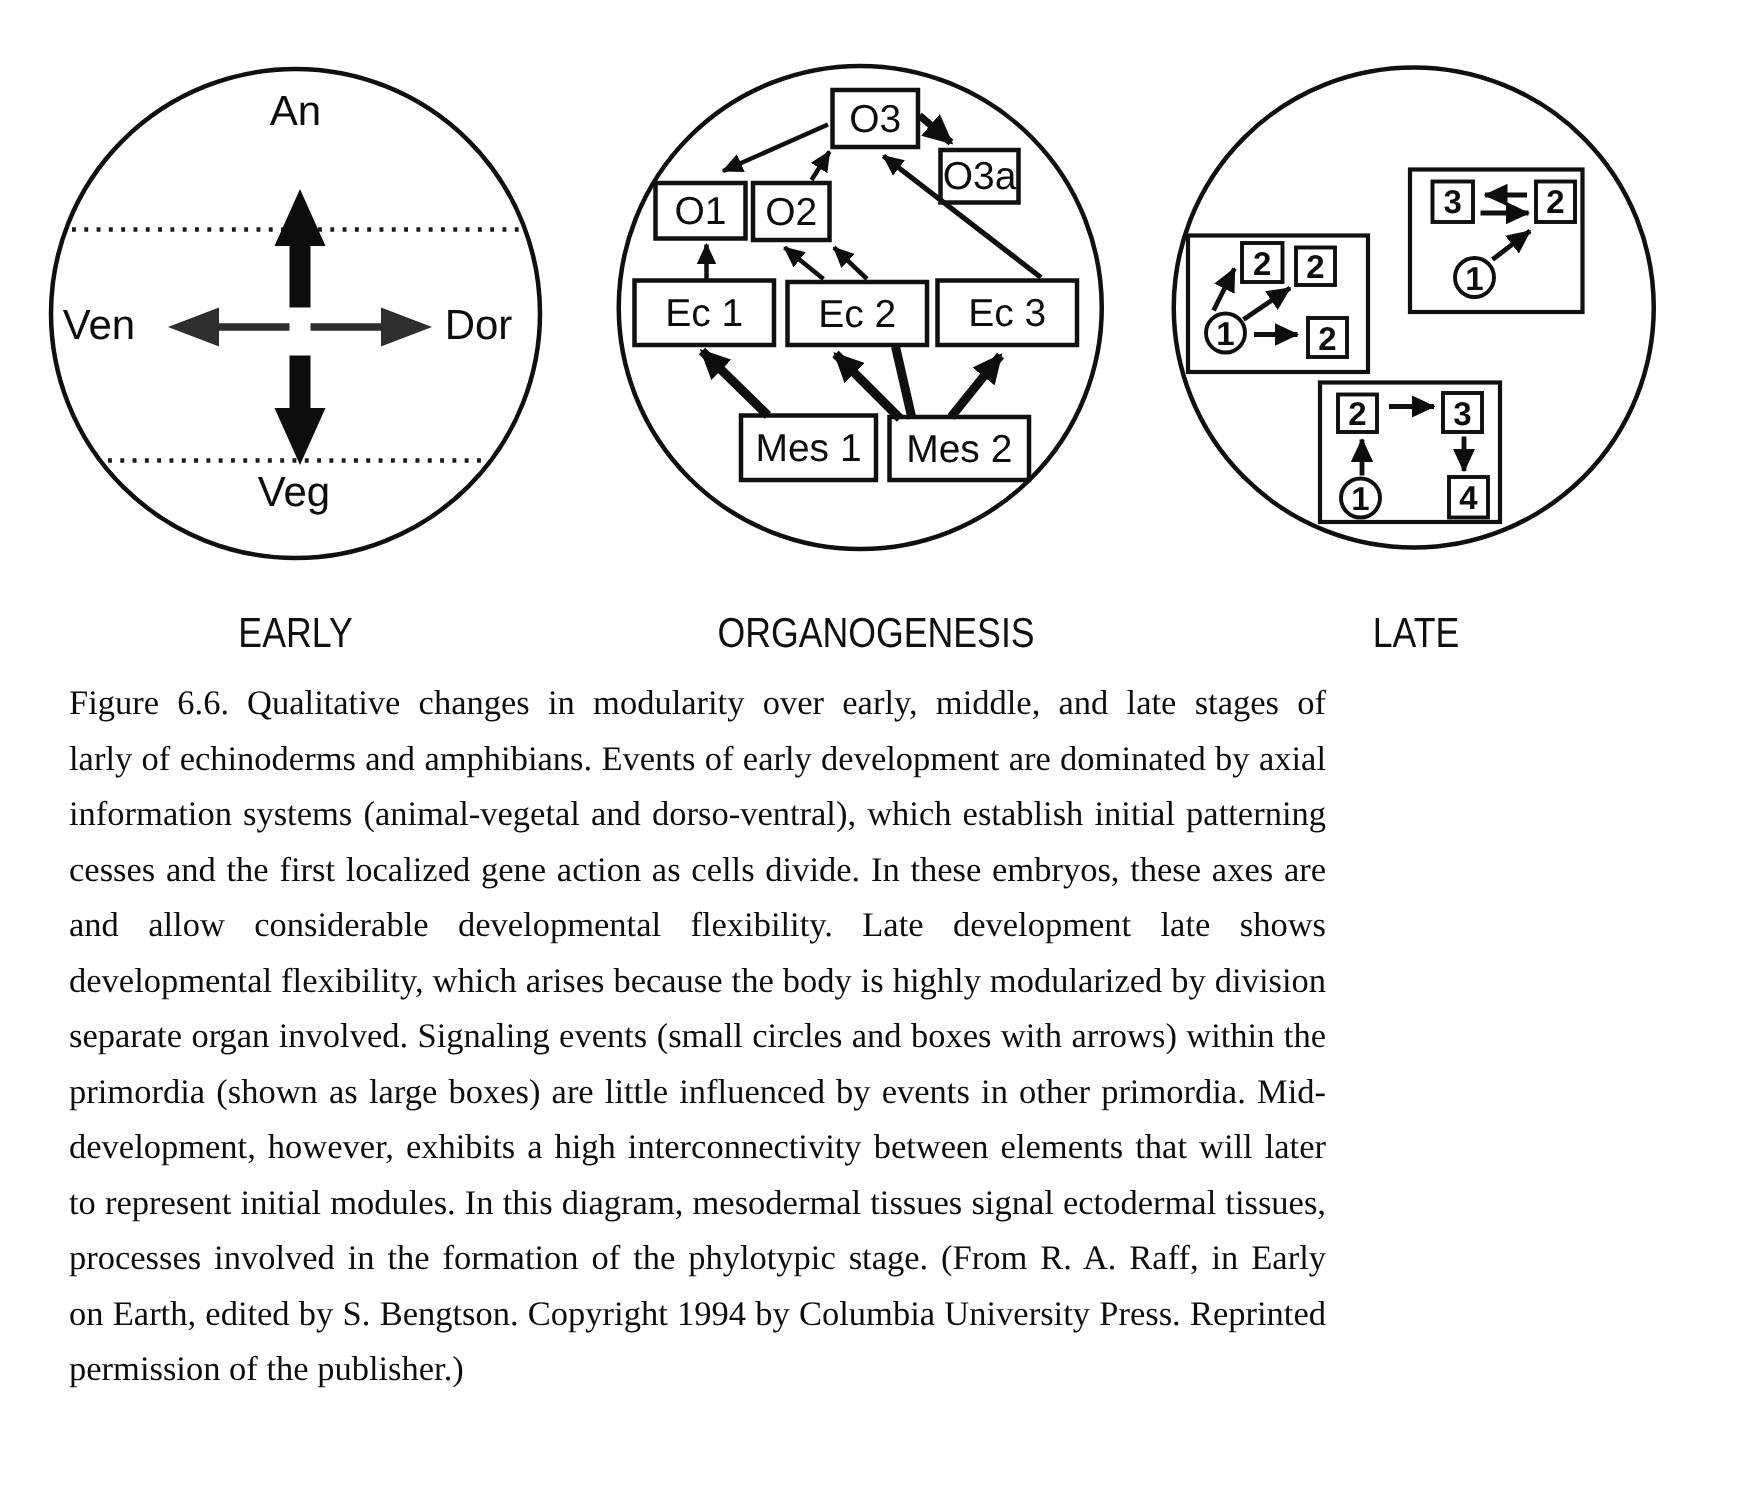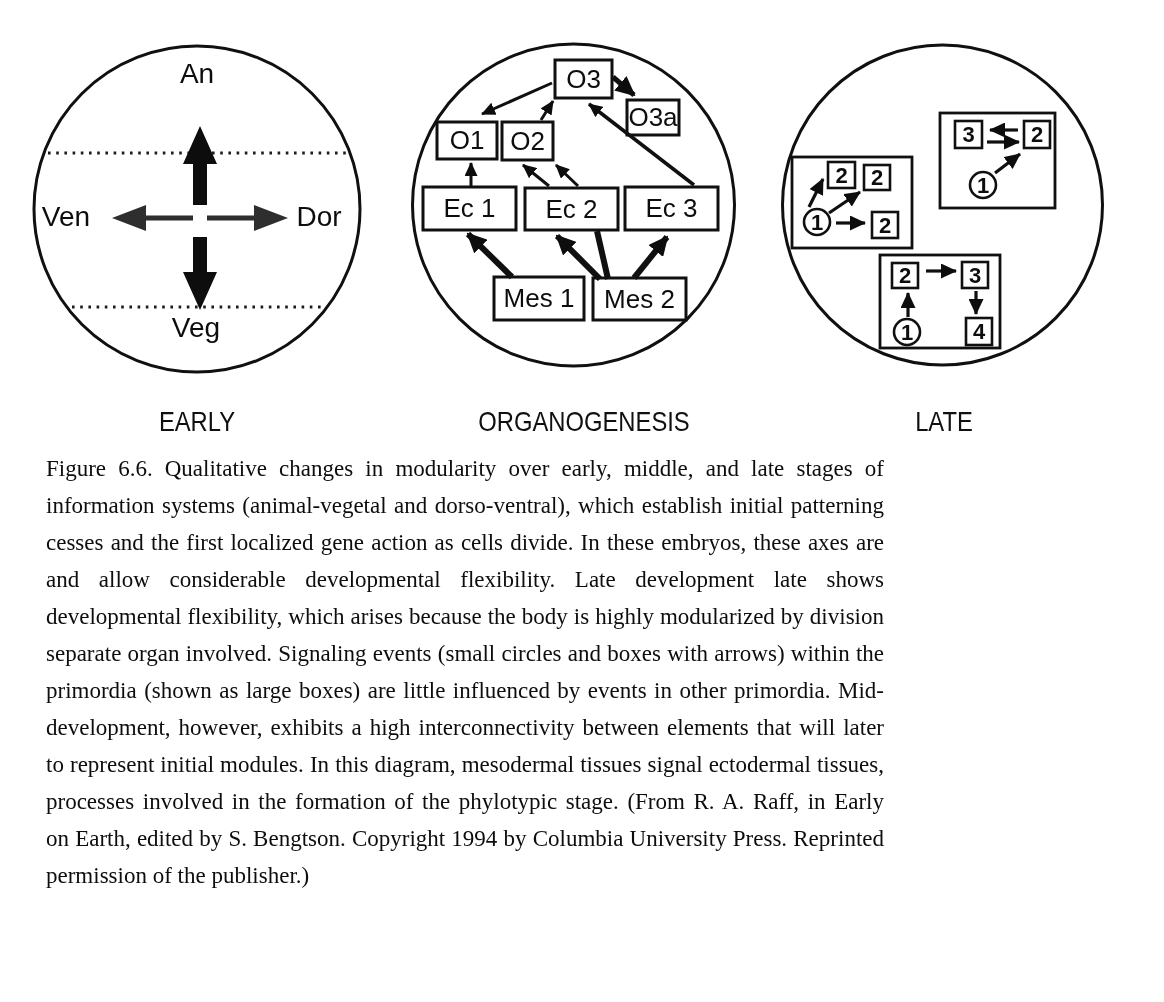--- a/index.html
+++ b/index.html
@@ -145,20 +145,21 @@
       <text class="t-num" x="907" y="340" text-anchor="middle">1</text>
     </g>
 
     <text class="t-stage" transform="translate(197,431) scale(0.85 1)" text-anchor="middle">EARLY</text>
     <text class="t-stage" transform="translate(584,431) scale(0.85 1)" text-anchor="middle">ORGANOGENESIS</text>
     <text class="t-stage" transform="translate(944,431) scale(0.85 1)" text-anchor="middle">LATE</text>
   </svg>
 
   <div class="caption">
     <div class="cap-line"><span class="seg seg-pre">Figure 6.6.</span><span class="seg seg-it"></span><span class="seg seg-post">Qualitative changes in modularity over early, middle, and late stages of develop-</span></div>
+    <div class="cap-line"><span class="seg seg-pre">larly of echinoderms and amphibians. Events of early development are dominated by axial</span><span class="seg seg-it"></span><span class="seg seg-post"></span></div>
     <div class="cap-line"><span class="seg seg-pre">information systems (animal-vegetal and dorso-ventral), which establish initial patterning pro-</span><span class="seg seg-it"></span><span class="seg seg-post"></span></div>
     <div class="cap-line"><span class="seg seg-pre">cesses and the first localized gene action as cells divide. In these embryos, these axes are global,</span><span class="seg seg-it"></span><span class="seg seg-post"></span></div>
     <div class="cap-line"><span class="seg seg-pre">and allow considerable developmental flexibility. Late development late shows considerable</span><span class="seg seg-it"></span><span class="seg seg-post"></span></div>
     <div class="cap-line"><span class="seg seg-pre">developmental flexibility, which arises because the body is highly modularized by division into</span><span class="seg seg-it"></span><span class="seg seg-post"></span></div>
     <div class="cap-line"><span class="seg seg-pre">separate organ involved. Signaling events (small circles and boxes with arrows) within the</span><span class="seg seg-it"></span><span class="seg seg-post"></span></div>
     <div class="cap-line"><span class="seg seg-pre">primordia (shown as large boxes) are little influenced by events in other primordia. Mid-</span><span class="seg seg-it"></span><span class="seg seg-post"></span></div>
     <div class="cap-line"><span class="seg seg-pre">development, however, exhibits a high interconnectivity between elements that will later come</span><span class="seg seg-it"></span><span class="seg seg-post"></span></div>
     <div class="cap-line"><span class="seg seg-pre">to represent initial modules. In this diagram, mesodermal tissues signal ectodermal tissues,</span><span class="seg seg-it"></span><span class="seg seg-post"></span></div>
     <div class="cap-line"><span class="seg seg-pre">processes involved in the formation of the phylotypic stage. (From R. A. Raff, in </span><span class="seg seg-it">Early Life</span><span class="seg seg-post"></span></div>
     <div class="cap-line"><span class="seg seg-pre"></span><span class="seg seg-it">on Earth</span><span class="seg seg-post">, edited by S. Bengtson. Copyright 1994 by Columbia University Press. Reprinted with</span></div>

